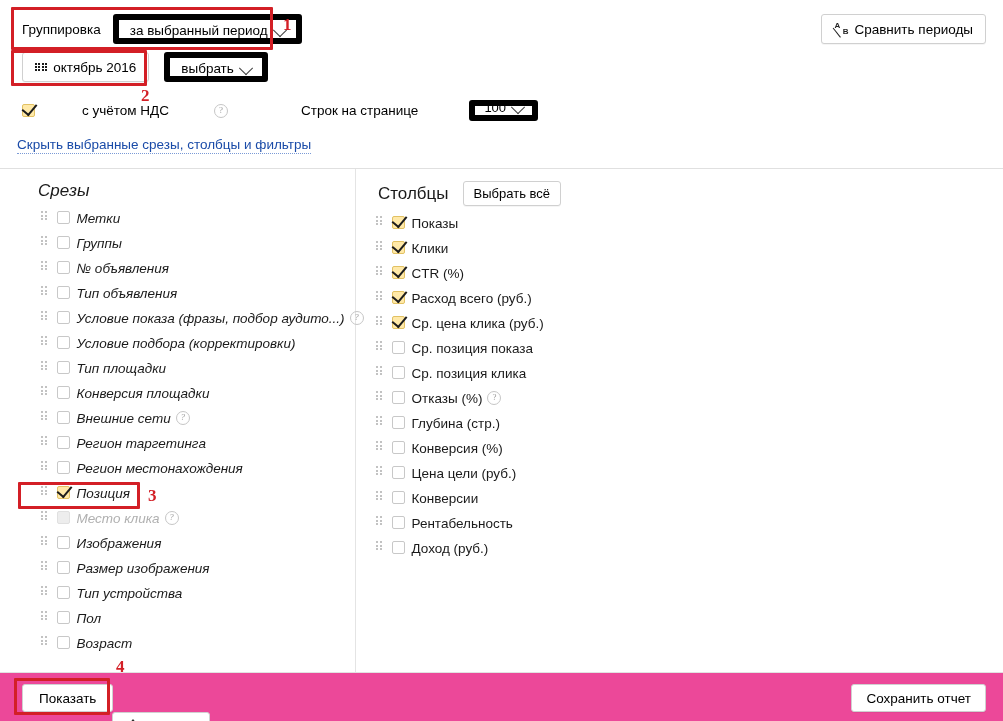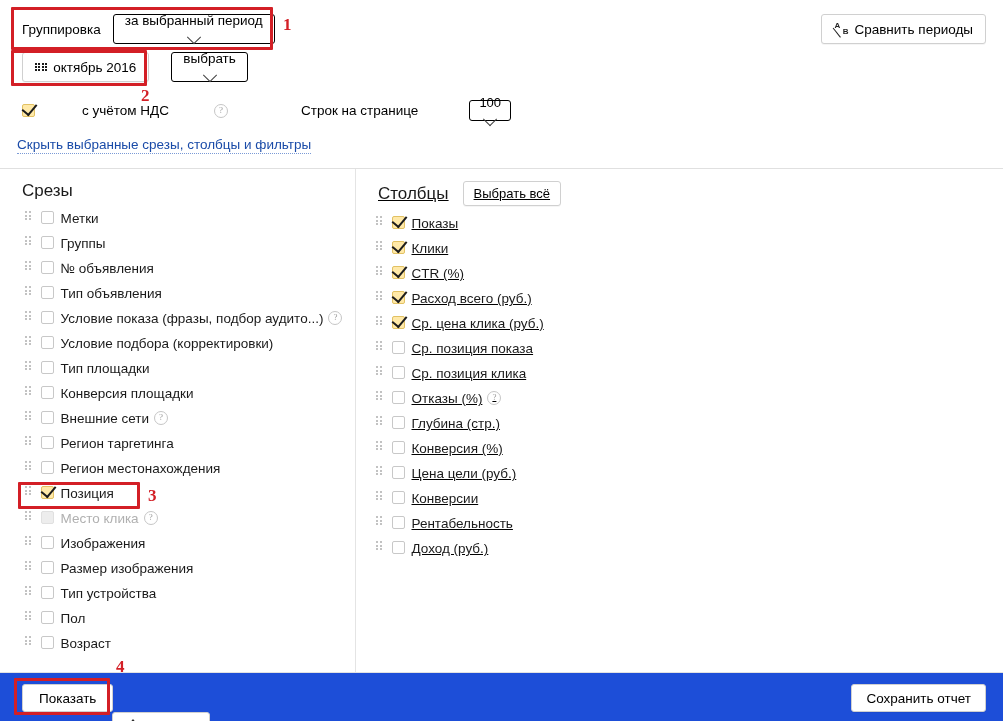--- a/index.html
+++ b/index.html
@@ -26,32 +26,31 @@
     font-family: "Liberation Sans", sans-serif;
     font-size: 13.5px;
     color: #000;
     padding: 0 12px;
     height: 28px;
     box-sizing: border-box;
     cursor: pointer;
     white-space: nowrap;
   }
   .select {
-    display: inline-flex; align-items: center; justify-content: center;
+    display: inline-flex; align-items: flex-end; justify-content: center;
     gap: 7px;
     background: #fff;
-    border: 1px solid #000000;
+    border: 6px solid #000000;
     border-radius: 3px;
     height: 30px;
     padding: 0 11px;
     box-sizing: border-box;
     font-size: 13.5px;
     cursor: pointer;
     white-space: nowrap;
-    flex-direction: column;
   }
   .caret {
     display: inline-block;
     width: 9px; height: 9px;
     border-right: 1.6px solid #404040;
     border-bottom: 1.6px solid #404040;
     transform: rotate(45deg) translate(-2px,-2px);
     flex: none;
   }
 
@@ -124,21 +123,21 @@
     cursor: help;
     font-family: "Liberation Serif", serif;
   }
 
   
   #topbar { position: absolute; left: 0; top: 0; width: 1003px; height: 168px; }
 
   #group-row { position: absolute; left: 22px; top: 14px; display: flex; align-items: center; gap: 12px; }
   #group-label { font-size: 13.5px; color: #000; }
 
-  #date-row { position: absolute; left: 22px; top: 52px; display: flex; align-items: center; gap: 22px; }
+  #date-row { position: absolute; left: 22px; top: 52px; display: flex; align-items: center; gap: 15px; }
 
   #vat-row { position: absolute; left: 22px; top: 100px; display: flex; align-items: center; gap: 40px; }
   #vat-label { font-size: 13.5px; }
   #rows-label { font-size: 13.5px; margin-left: 33px; margin-right: 11px; }
   #rows-select { height: 21px; font-size: 13px; padding: 0 9px; }
 
   #toggle-link {
     position: absolute; left: 17px; top: 137px;
     color: #1a4ba8; font-size: 13.5px;
     border-bottom: 1px dotted #7a9ad6;
@@ -156,22 +155,22 @@
   .ab-icon .a { position: absolute; left: 0; top: 0; font-size: 8px; }
   .ab-icon .b { position: absolute; right: 0; bottom: 0; font-size: 8px; }
   .ab-icon .sl { position: absolute; left: 1px; top: 1px; width: 12px; height: 12px;
                  border-left: 1.4px solid #222; transform: rotate(-38deg); }
 
   
   #hr-top { position: absolute; left: 0; top: 168px; width: 1003px; height: 1px; background: #e0e0e0; }
   #vdivider { position: absolute; left: 355px; top: 169px; width: 1px; height: 503px; background: #e4e4e4; }
 
   
-  #left-col { position: absolute; left: 0; top: 169px; width: 355px; height: 503px; }
-  #right-col { position: absolute; left: 356px; top: 169px; width: 647px; height: 503px; text-decoration: underline; }
+  #left-col { position: absolute; left: 16px; top: 169px; width: 355px; height: 503px; font-style: italic; }
+  #right-col { position: absolute; left: 356px; top: 169px; width: 647px; height: 503px; }
 
   .col-head {
     display: flex; align-items: center; gap: 14px;
     padding-left: 22px; padding-top: 12px;
   }
   .col-title { font-size: 17px; color: #1a1a1a; }
   #select-all-btn { height: 25px; font-size: 13px; padding: 0 10px; }
 
   .opt-list { margin-top: 10px; }
   .opt {
@@ -181,21 +180,21 @@
     font-size: 13.5px;
     color: #1a1a1a;
   }
   .opt .lbl { white-space: nowrap; }
   .opt.disabled .lbl { color: #b0b0b0; }
   #right-col .opt { padding-left: 20px; }
 
   
   #footer {
     position: absolute; left: 0; top: 672px; width: 1003px; height: 49px;
-    background: #1d4ed8;
+    background: #ec4899;
     border-top: 1px solid #e2e2e2;
   }
   #show-btn { position: absolute; left: 22px; top: 11px; height: 28px; font-size: 13.5px; padding: 0 16px; }
   #export-btn { position: absolute; left: 112px; top: 11px; height: 28px; font-size: 13.5px; padding: 0 13px; margin-top: 28px; }
   #save-btn { position: absolute; right: 17px; top: 11px; height: 28px; font-size: 13.5px; padding: 0 14px; }
 
   .export-icon { position: relative; width: 13px; height: 14px; flex: none; }
   .export-icon .arr {
     position: absolute; left: 5px; top: 0; width: 2px; height: 8px; background: #2a2a2a;
   }

